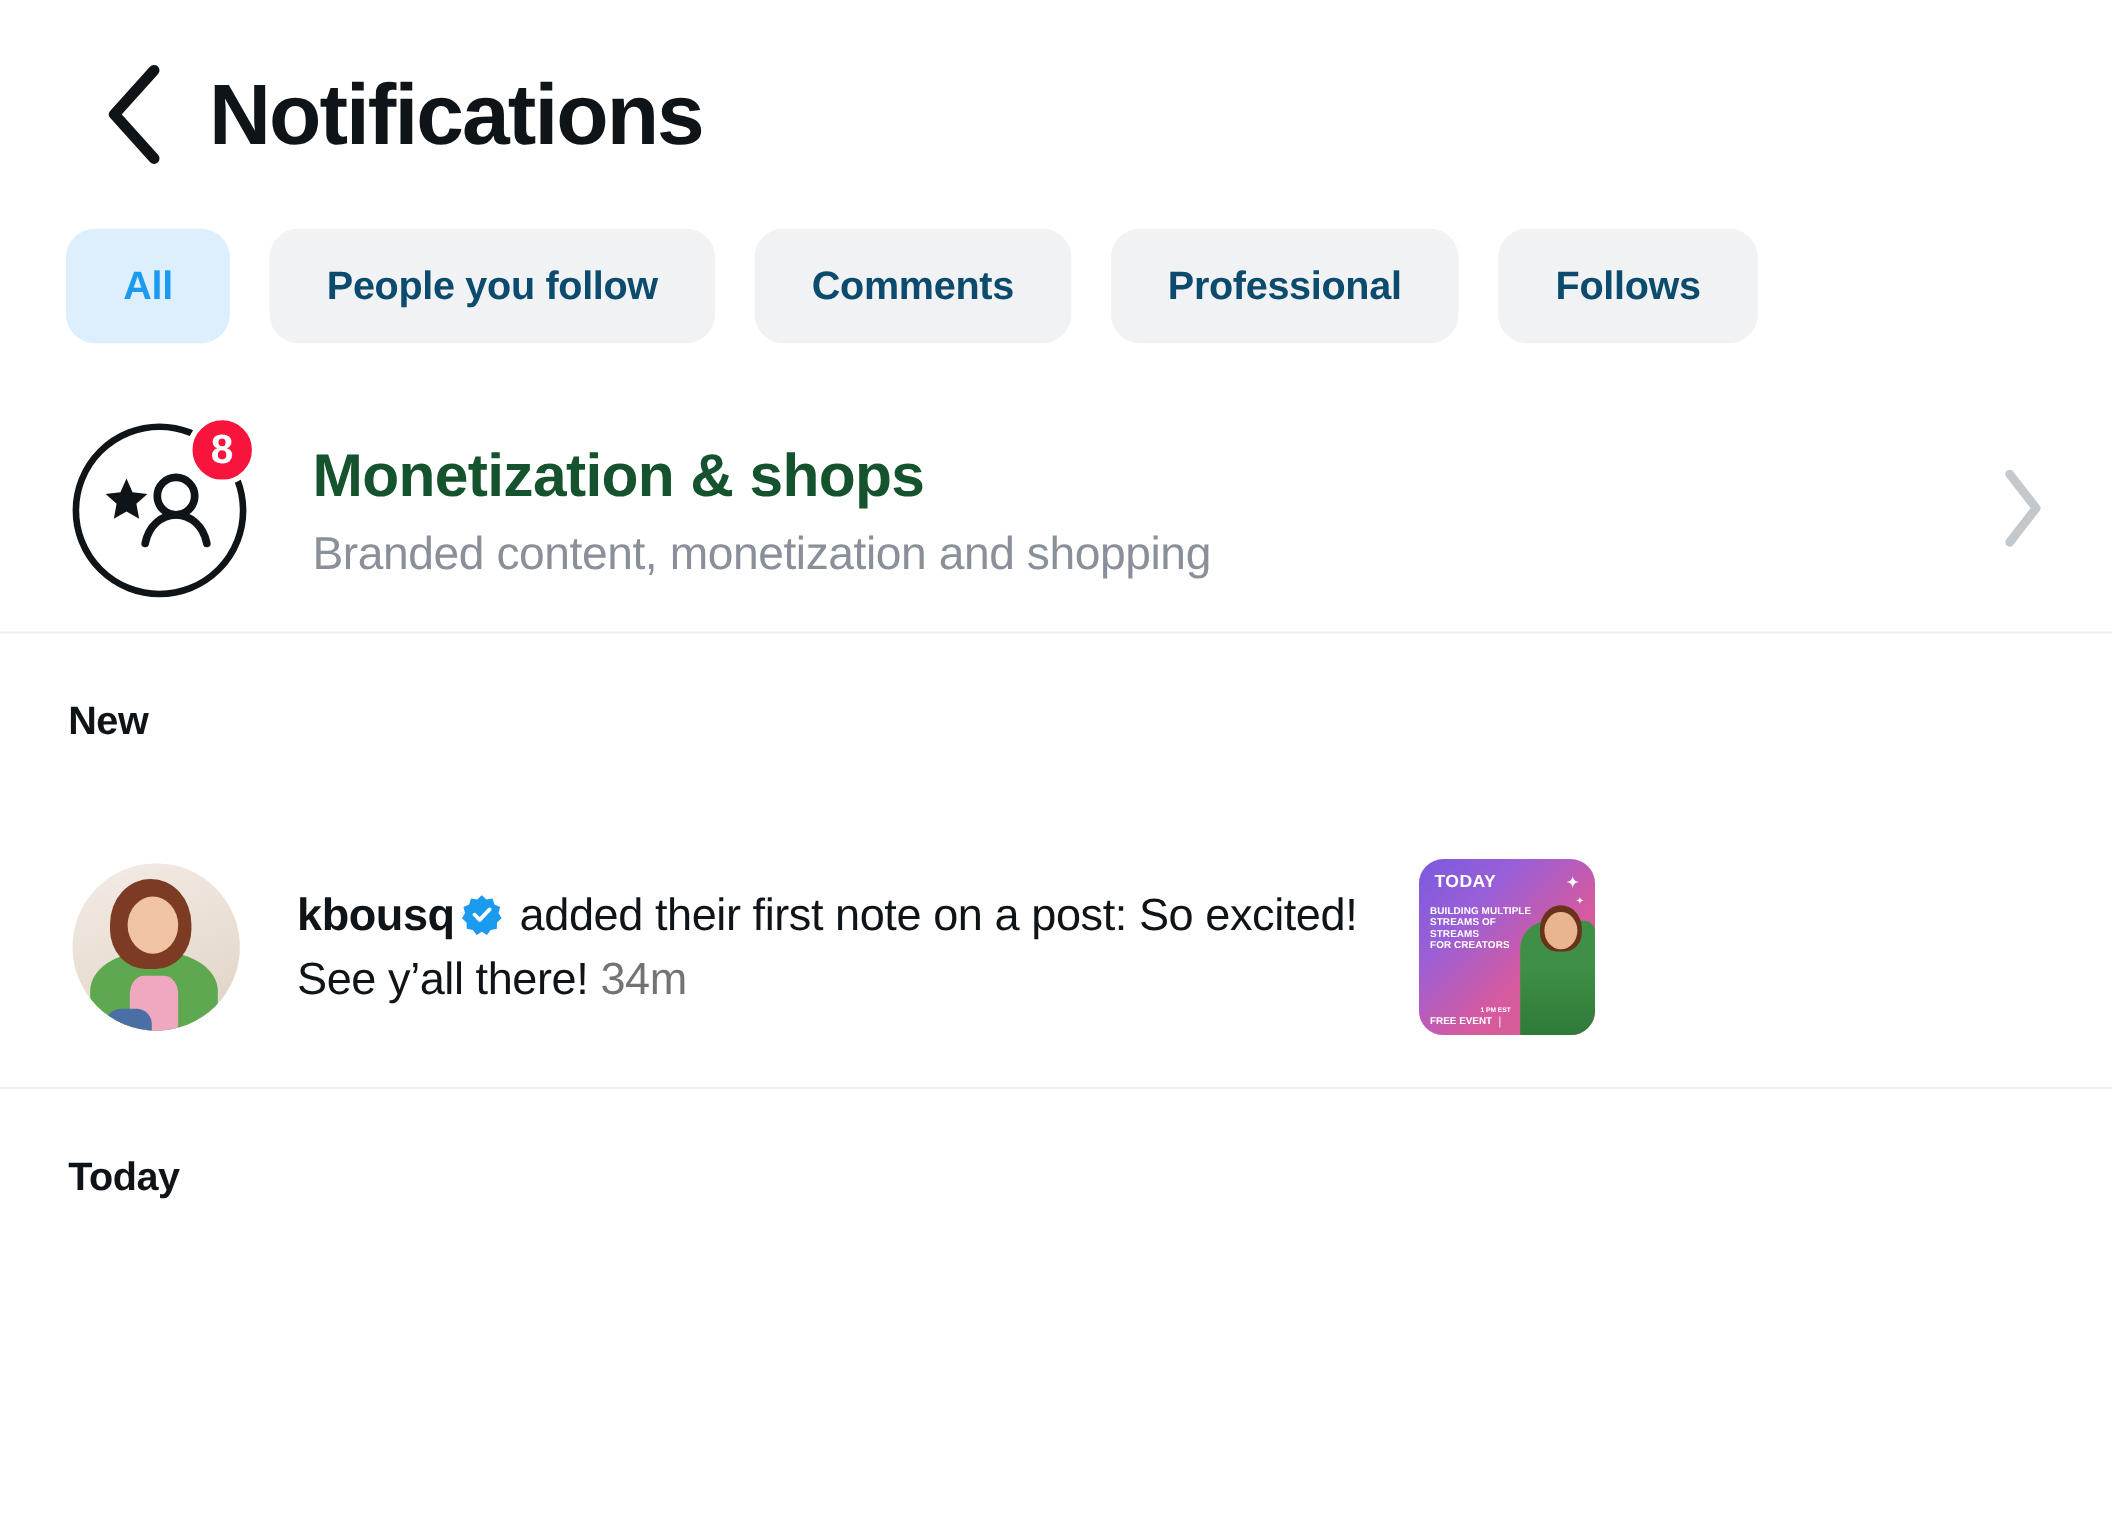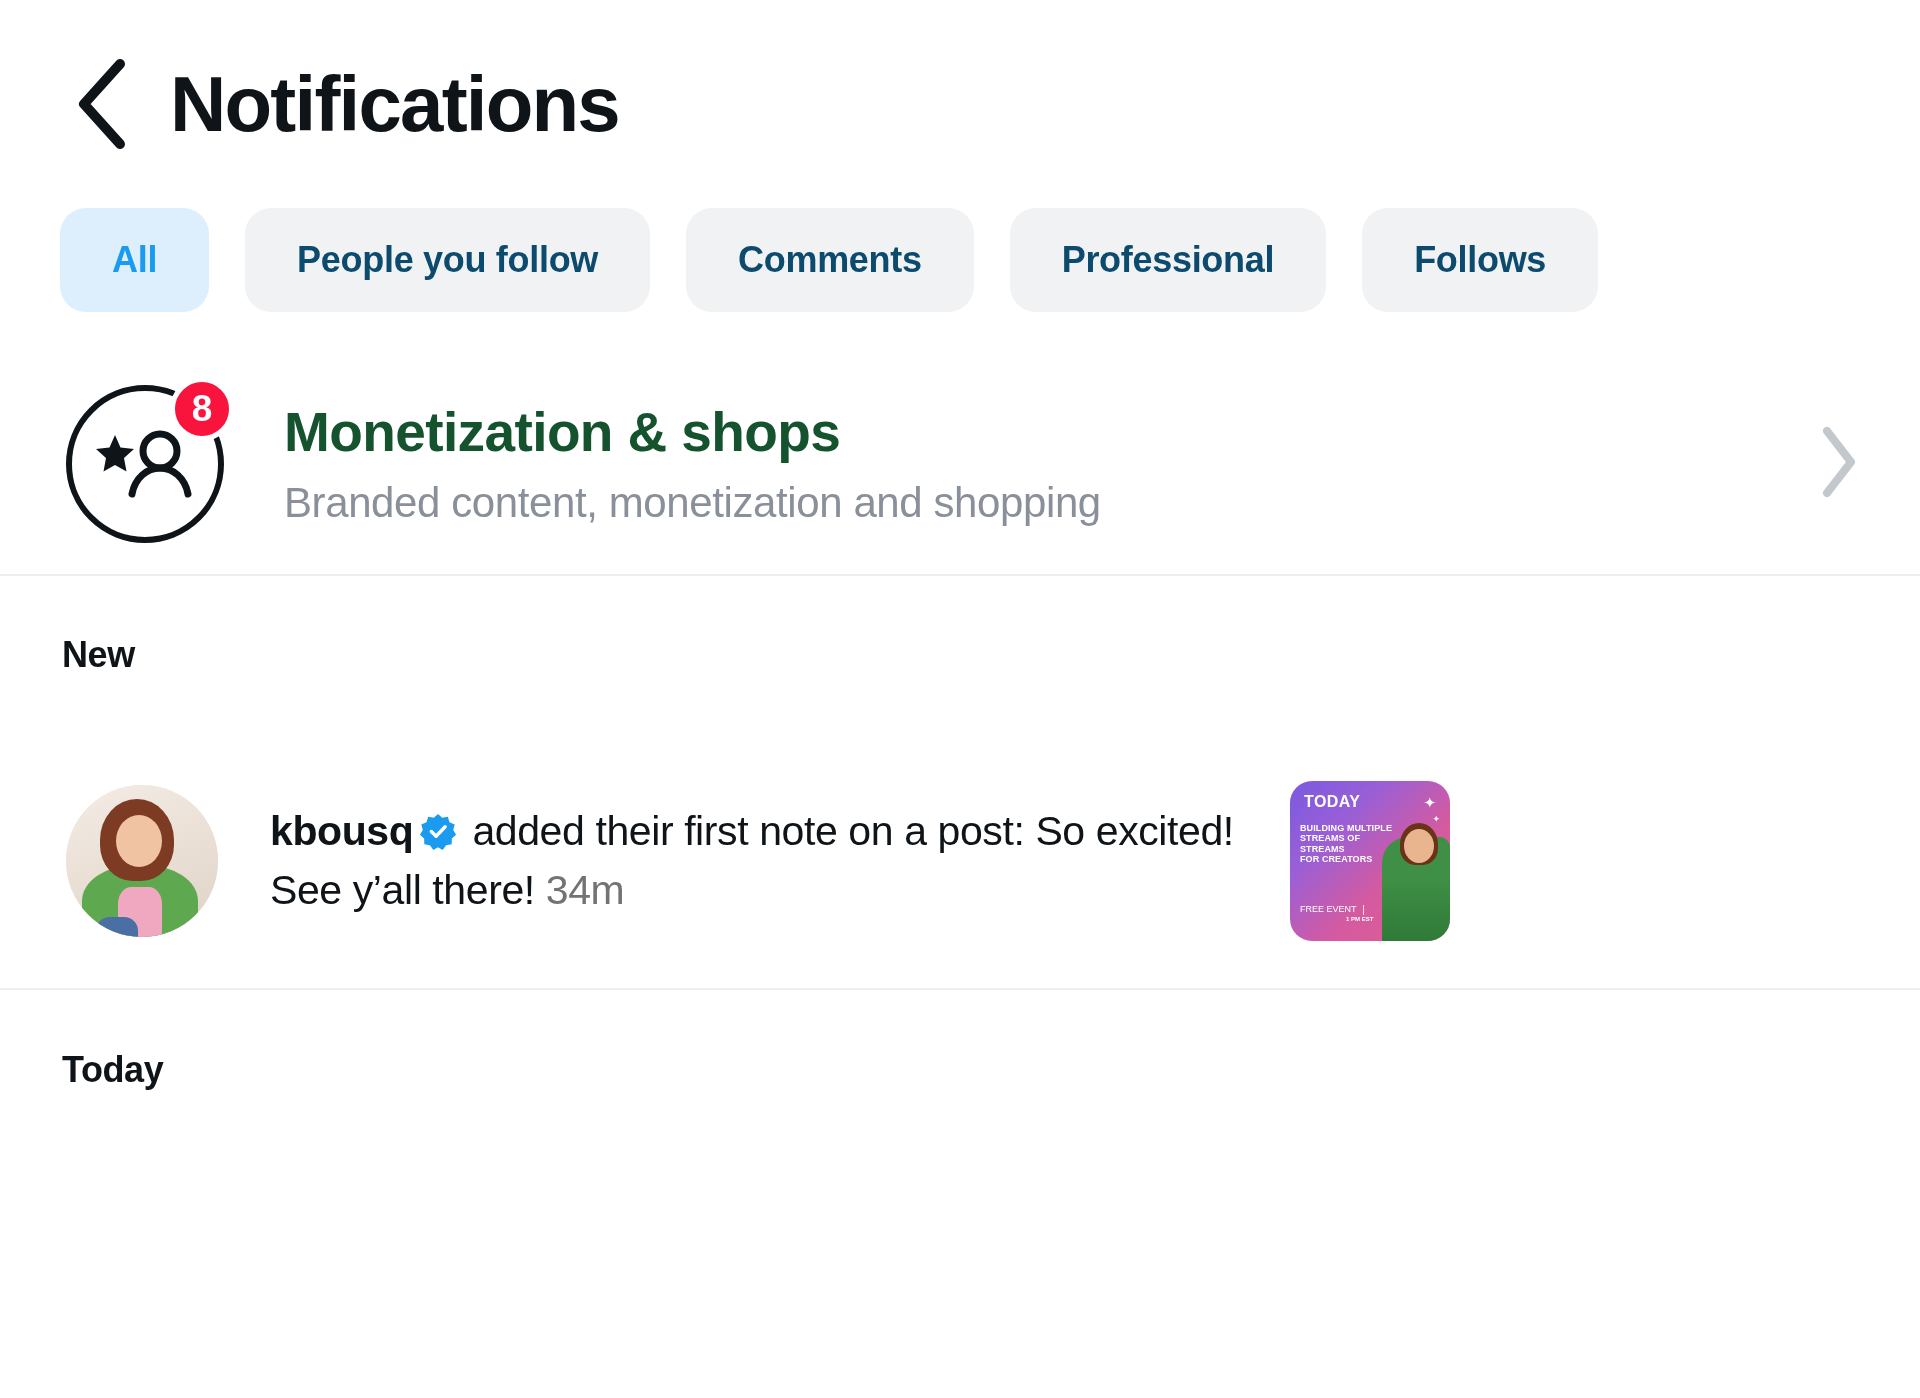--- a/index.html
+++ b/index.html
@@ -12,20 +12,21 @@
     overflow: hidden;
   }
   .screen { width: 1920px; height: 1398px; position: relative; background: #fff; }
 
   
   .header {
     display: flex;
     align-items: center;
     padding: 38px 0 0 70px;
     height: 170px;
+    margin-left: 20px;
   }
   .back-btn {
     width: 74px; height: 96px;
     display: flex; align-items: center; justify-content: flex-start;
     cursor: pointer;
     flex: none;
   }
   .back-btn svg { display: block; }
   .page-title {
     font-size: 78px;
@@ -215,24 +216,24 @@
     color: #ffffff;
     font-size: 9px;
     font-weight: 700;
     letter-spacing: 0.1px;
     line-height: 1.15;
     width: 104px;
   }
   .pt-l1 { top: 42px; }
   .pt-free {
     position: absolute;
-    left: 10px; bottom: 26px;
+    left: 10px; bottom: 7px;
     color: #ffffff;
     font-size: 9px;
-    font-weight: 400;
+    font-weight: 700;
     line-height: 1.1;
     border-right: 1px solid rgba(255,255,255,.8);
     padding-right: 6px;
   }
   .pt-est {
     position: absolute;
     left: 56px; bottom: 18px;
     color: #ffffff;
     font-size: 6px;
     font-weight: 700;

